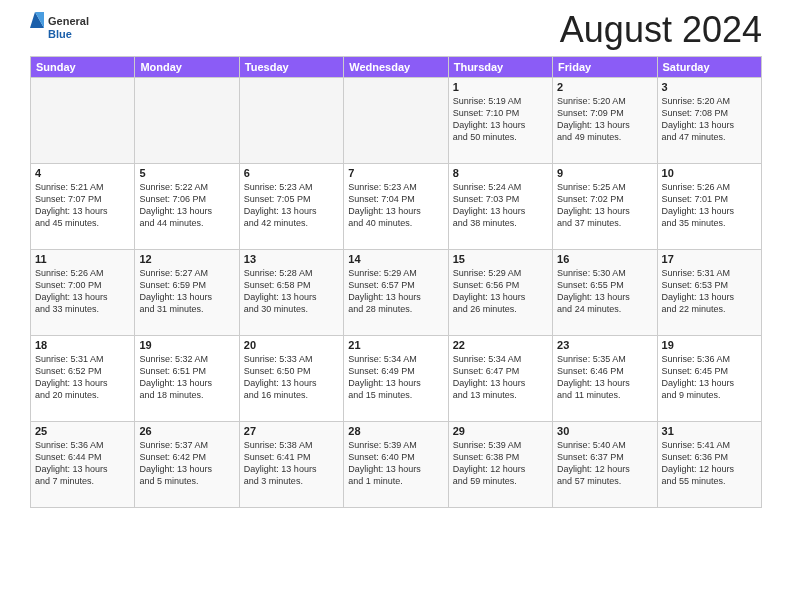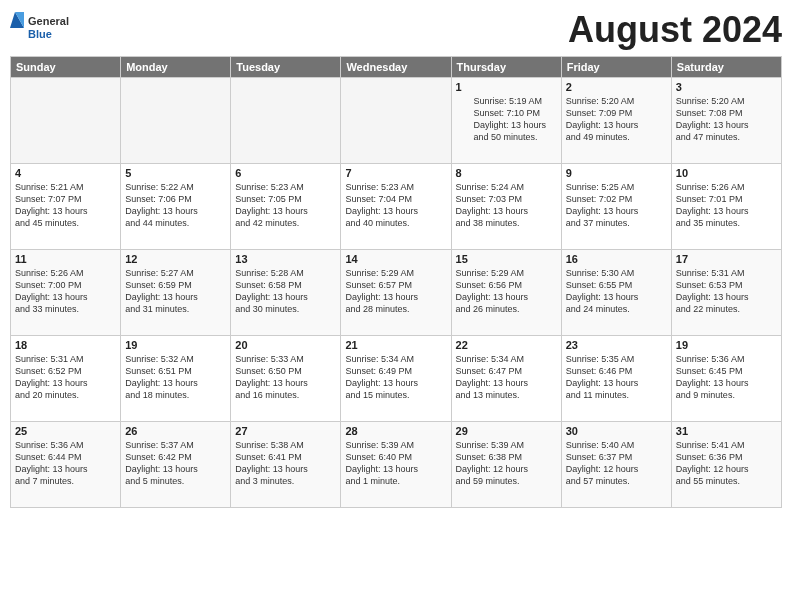--- a/index.html
+++ b/index.html
@@ -6,54 +6,54 @@
     body {
       width: 792px;
       height: 612px;
       font-family: Arial, sans-serif;
       background: #fff;
       overflow: hidden;
     }
     .page {
       width: 792px;
       height: 612px;
-      padding: 10px 10px;
+      padding: 10px 30px;
     }
     .header {
       display: flex;
       justify-content: space-between;
       align-items: flex-start;
       margin-bottom: 6px;
     }
     .logo {
       display: flex;
       align-items: center;
       gap: 4px;
     }
     .title-block {
       text-align: right;
     }
     .title-month {
       font-size: 36px;
-      font-weight: 700;
+      font-weight: 400;
       color: #222;
       line-height: 1.1;
     }
     .title-location {
       font-size: 15px;
       color: #555;
       font-weight: normal;
     }
     .calendar {
       width: 100%;
       border-collapse: collapse;
       font-size: 9.5px;
     }
     .calendar thead th {
-      background-color: #737373;
+      background-color: #8b5cf6;
       color: #fff;
       text-align: left;
       padding: 4px 5px;
       font-size: 11px;
       font-weight: bold;
       border: 1px solid #ccc;
       margin-left: 45px;
     }
     .calendar tbody td {
       border: 1px solid #ccc;
@@ -115,21 +115,21 @@
         </tr>
     </thead>
     <tbody id="calendar-body">
         <tr>
           <td class="empty-cell"></td>
           <td class="empty-cell"></td>
           <td class="empty-cell"></td>
           <td class="empty-cell"></td>
           <td>
             <div class="cell-day">1</div>
-            <div class="cell-info" style="white-space: pre-line; margin-left: 18px;">Sunrise: 5:19 AM
+            <div class="cell-info" style="white-space: pre-line;">Sunrise: 5:19 AM
 Sunset: 7:10 PM
 Daylight: 13 hours
 and 50 minutes.</div>
           </td>
           <td>
             <div class="cell-day">2</div>
             <div class="cell-info" style="white-space: pre-line;">Sunrise: 5:20 AM
 Sunset: 7:09 PM
 Daylight: 13 hours
 and 49 minutes.</div>

